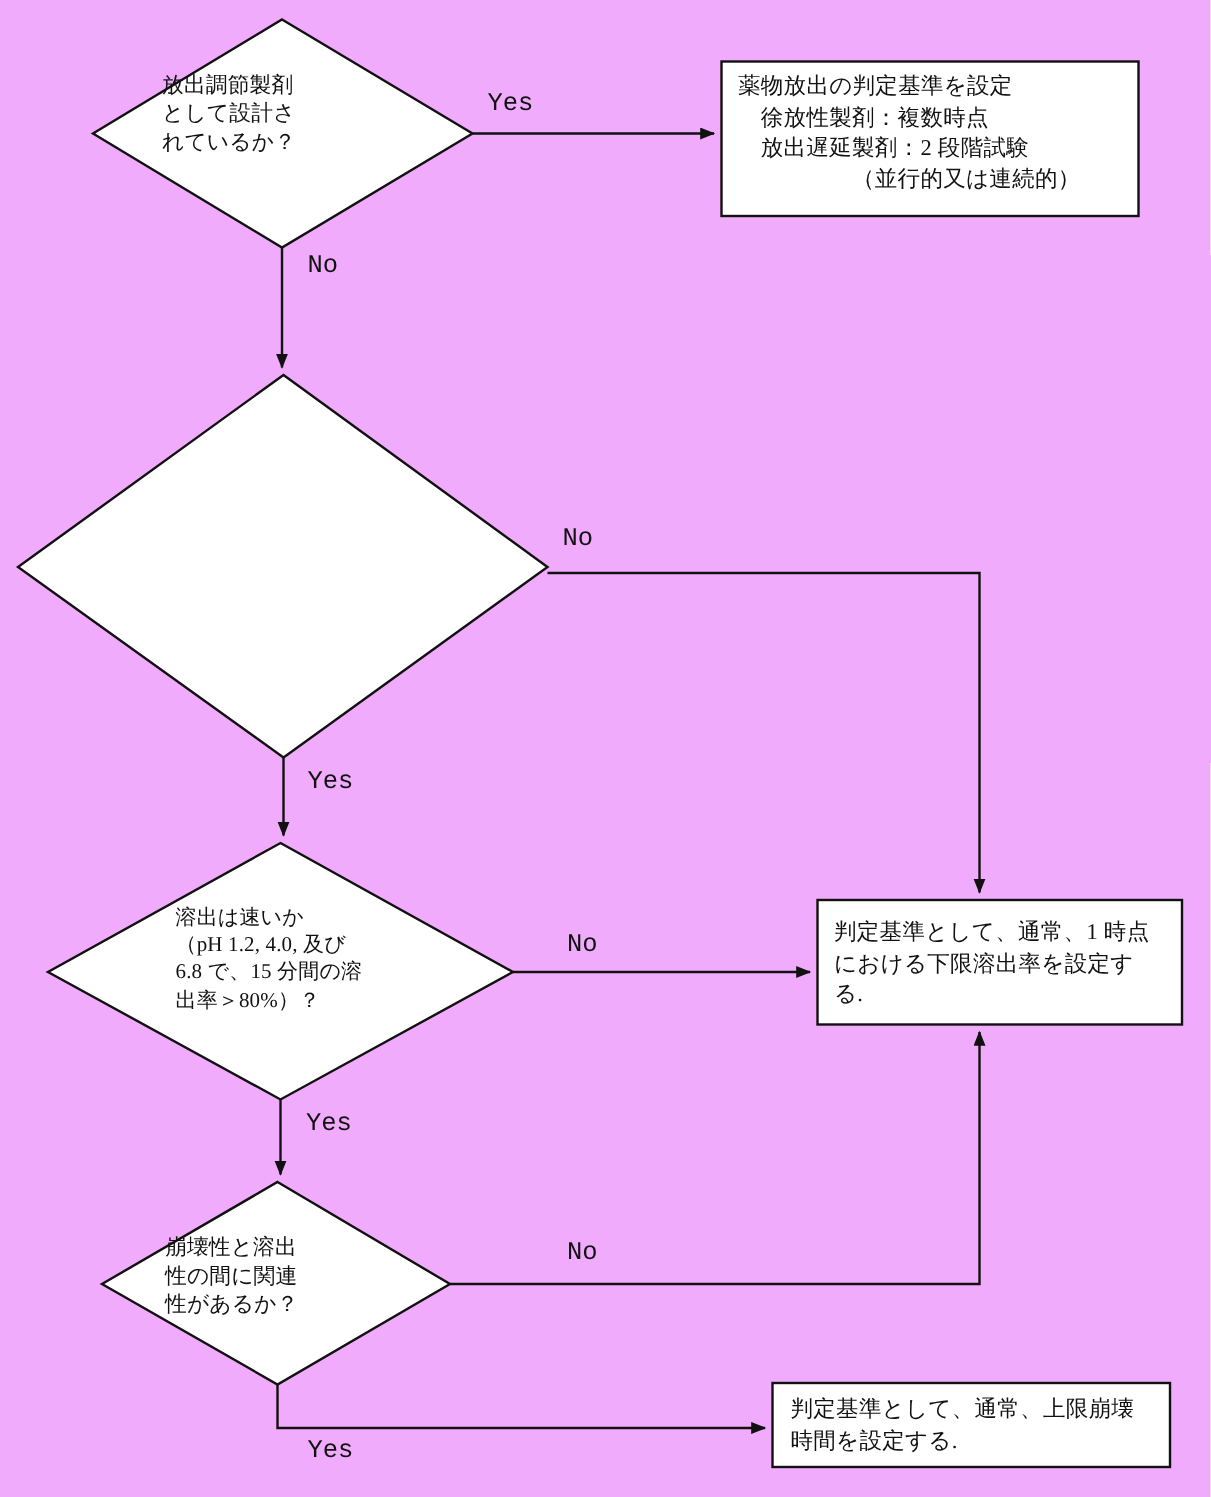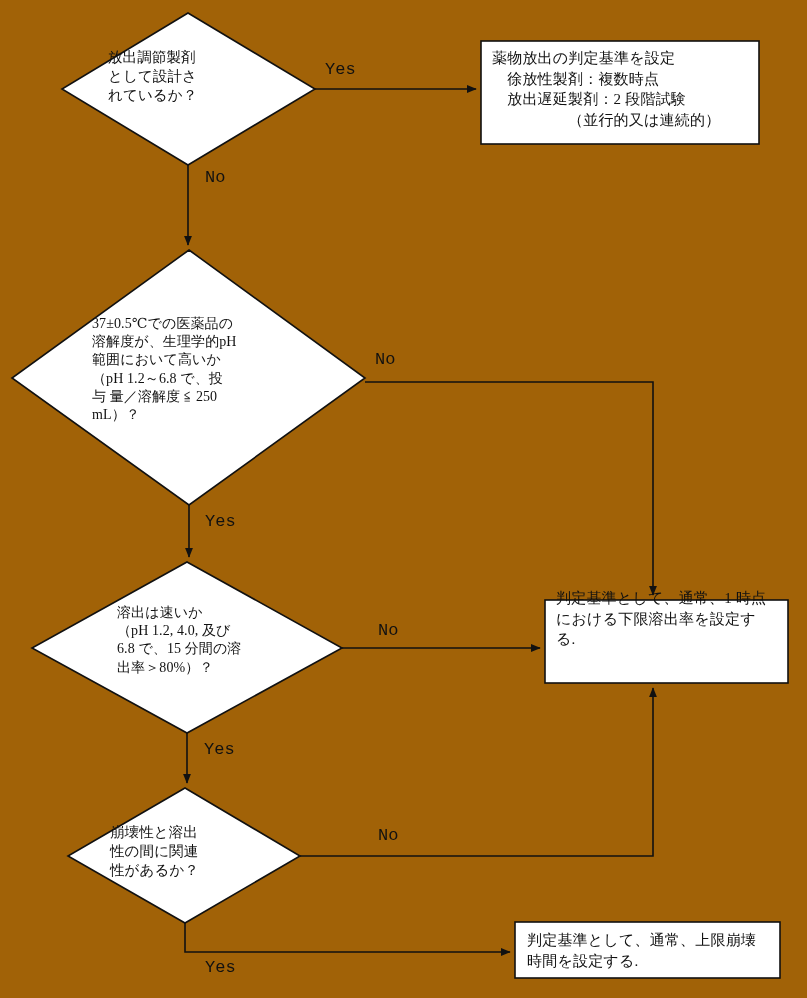--- a/index.html
+++ b/index.html
@@ -9,21 +9,21 @@
     background: #ffffff;
   }
   body {
     font-family: "Liberation Serif", "DejaVu Serif", serif;
     color: #111111;
   }
   #page {
     position: relative;
     width: 807px;
     height: 998px;
-    background: #a16207;
+    background: #f0abfc;
     overflow: hidden;
   }
   #flow-svg {
     position: absolute;
     left: 0;
     top: 0;
     width: 807px;
     height: 998px;
   }
   .node-text {
@@ -57,21 +57,21 @@
   }
 
   
   #d1-text { left: 108px; top: 48px;  width: 160px; }
   #d2-text { left: 92px;  top: 315px; width: 210px; font-size: 14px; }
   #d3-text { left: 105px; top: 604px; width: 200px; font-size: 14px; margin-left: 12px; }
   #d4-text { left: 110px; top: 823px; width: 160px; font-family: Liberation Serif, serif; }
 
   
   #b1-text { left: 492px; top: 48px;  width: 262px; }
-  #b2-text { left: 556px; top: 588px; width: 230px; }
+  #b2-text { left: 556px; top: 612px; width: 230px; }
   #b3-text { left: 527px; top: 930px; width: 248px; }
 </style>
 </head>
 <body>
 
 <div id="page">
 
   <svg id="flow-svg" viewBox="0 0 807 998" xmlns="http://www.w3.org/2000/svg">
     <defs>
       <marker id="arrowhead" markerWidth="11" markerHeight="11" refX="9.2" refY="4" orient="auto" markerUnits="userSpaceOnUse">
@@ -107,26 +107,20 @@
 
     <path d="M 300 856 L 653 856 L 653 688" fill="none" stroke="#111111" stroke-width="1.6" marker-end="url(#arrowhead)"></path>
 
     <path d="M 185 923 L 185 952 L 510 952" fill="none" stroke="#111111" stroke-width="1.6" marker-end="url(#arrowhead)"></path>
   </svg>
 
   <div class="node-text diamond-text" id="d1-text">放出調節製剤
 として設計さ
 れているか？</div>
 
-  <div class="node-text diamond-text" id="d2-text">37±0.5℃での医薬品の
-溶解度が、生理学的pH
-範囲において高いか
-（pH 1.2～6.8 で、投
-与 量／溶解度 ≦ 250
-mL）？</div>
 
   <div class="node-text diamond-text" id="d3-text">溶出は速いか
 （pH 1.2, 4.0, 及び
 6.8 で、15 分間の溶
 出率＞80%）？</div>
 
   <div class="node-text diamond-text" id="d4-text">崩壊性と溶出
 性の間に関連
 性があるか？</div>
 

